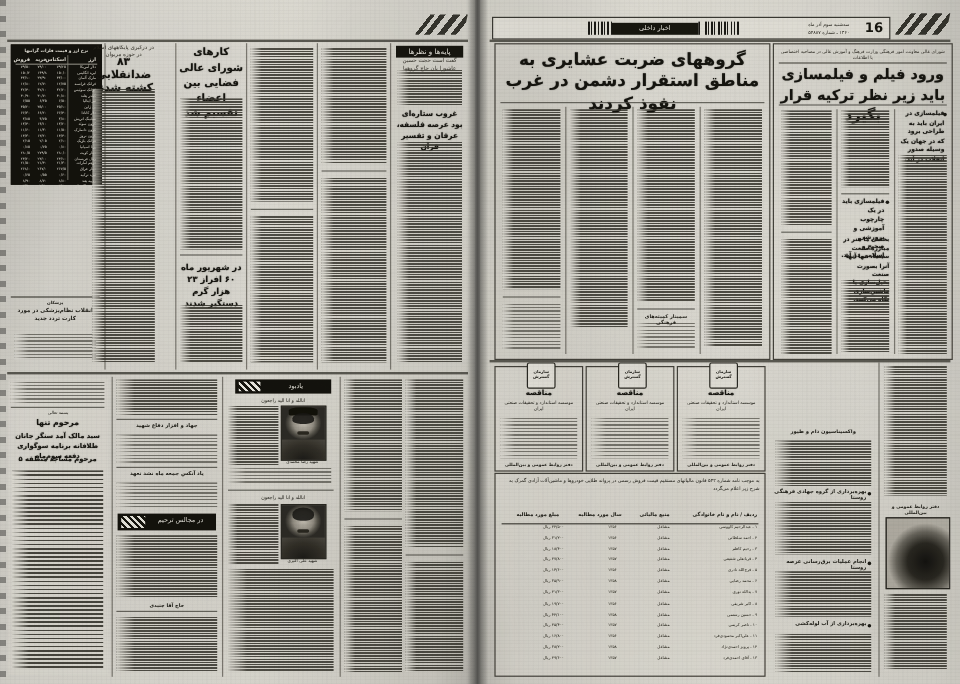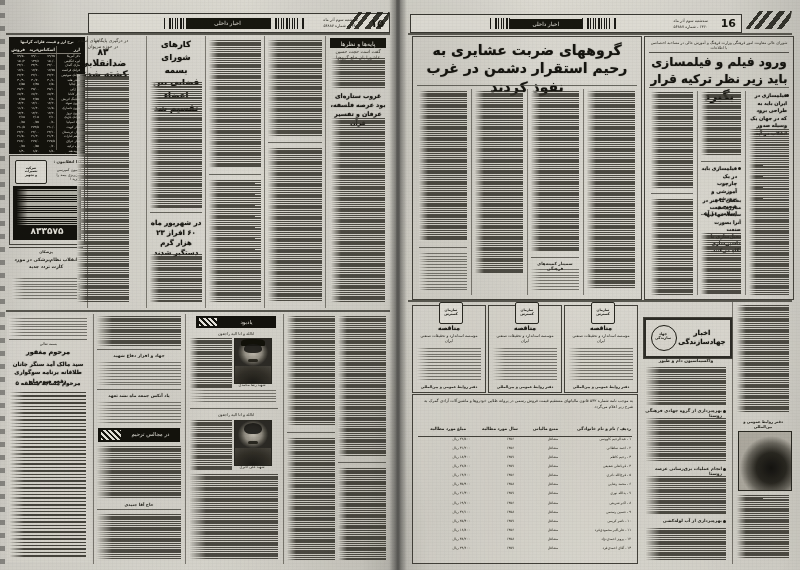--- a/index.html
+++ b/index.html
@@ -128,30 +128,20 @@
       #1a1912 34% 44%,transparent 44% 56%,#1a1912 56% 68%,transparent 68% 78%,#1a1912 78% 88%,transparent 88%);
       opacity:.85;transform:skewX(-12deg);}
 </style>
 </head>
 <body>
 
 <div id="scan">
 
   <div class="sheet" id="page-left">
 
-    <div class="strip" style="left:88px;top:13px;width:300px;height:18px;">
-      <div class="pageno" style="margin:0 5px 0 3px;">۱۵</div>
-      <div class="datebox" style="width:54px;">
-        <div>سه‌شنبه سوم آذر ماه</div>
-        <div>۱۳۶۰ ـ شماره ۵۴۸۸۷</div>
-      </div>
-      <div class="barcode" style="flex:0 0 34px;margin-right:10px;"></div>
-      <div class="blackbar" style="flex:0 0 84px;height:11px;">اخبار داخلی</div>
-      <div class="barcode" style="flex:0 0 22px;margin-left:8px;"></div>
-    </div>
     <div class="logo-mast" style="left:348px;top:12px;width:40px;height:17px;"></div>
     <div class="rule-h thick" style="left:6px;top:33px;width:384px;"></div>
 
     <div class="inv" style="left:9px;top:37px;width:74px;height:115px;border:1px solid #14130d;">
       <div class="small-cap" style="left:2px;top:1.5px;width:70px;color:#ece9e0;font-size:3.6px;">نرخ ارز و قیمت فلزات گرانبها</div>
       <div class="tbl" style="left:3px;top:8px;width:68px;height:104px;">
         <div class="hdr" style="border-bottom:1px solid #8d8a80;height:7px;">
           <span style="right:1px;color:#efece3;">ارز</span>
           <span style="right:26px;color:#efece3;">اسکناس</span>
           <span style="right:42px;color:#efece3;">خرید</span>
@@ -288,52 +278,41 @@
               <span style="right: 1px; color: rgb(230, 227, 218); font-size: 3.1px; top: 0px;">روپیه پاکستان</span>
               <span style="right: 26px; color: rgb(230, 227, 218); font-size: 3.1px; top: 0px;">۷/۸۰</span>
               <span style="right: 42px; color: rgb(230, 227, 218); font-size: 3.1px; top: 0px;">۷/۷۰</span>
               <span style="right: 56px; color: rgb(230, 227, 218); font-size: 3.1px; top: 0px;">۷/۹۰</span>
             </div>
           </div>
         <div class="rule-v" style="right:24px;top:0;height:104px;background:#8d8a80;opacity:.7;"></div>
       </div>
     </div>
 
-    <div class="box" style="left:9px;top:155px;width:74px;height:88px;background:rgba(0,0,0,0);">
-      <div class="seal" style="left:5px;top:4px;width:30px;height:22px;">
-        <span style="font-size:3.2px;">شرکت<br>تعمیرات<br>و تجهیز</span>
-      </div>
-      <div class="small-cap" style="right:3px;top:3px;width:34px;text-align:right;font-size:4px;">ندا انقلابیون :</div>
-      <div class="small-cap" style="right:3px;top:12px;width:34px;text-align:right;font-size:3.6px;font-weight:normal;line-height:1.3;">کامیون کمپرسی شن‌ریزی بیمه را بریزید !</div>
-      <div class="inv" style="left:3px;top:30px;width:68px;height:54px;">
-        <div class="tx dense" style="position:absolute;left:4px;top:3px;width:60px;height:36px;"></div>
-        <div class="phone" style="left:0;right:0;bottom:4px;text-align:center;">۸۳۳۵۷۵</div>
-      </div>
-    </div>
 
     <div class="box" style="left:9px;top:247px;width:74px;height:56px;background:rgba(0,0,0,0);border-top:1px solid #46443d;border-left:0;border-right:0;border-bottom:0;">
       <div class="small-cap" style="left:0;right:0;top:2px;font-size:3.6px;">پزشکان</div>
       <div class="small-cap" style="left:2px;right:2px;top:9px;font-size:4.6px;line-height:1.5;">انقلاب نظام‌پزشکی در مورد کارت تردد جدید</div>
       <div class="tx light" style="position:absolute;left:3px;top:30px;width:68px;height:22px;"></div>
     </div>
 
     <div class="rule-v" style="left:87px;top:36px;height:272px;"></div>
     <div class="rule-v" style="left:146px;top:36px;height:272px;"></div>
     <div class="rule-v" style="left:205px;top:36px;height:272px;"></div>
     <div class="rule-v" style="left:264px;top:36px;height:272px;"></div>
     <div class="rule-v" style="left:325px;top:36px;height:272px;"></div>
 
     <div class="col" style="left:76px;top:38px;width:54px;height:268px;">
       <div class="kicker" style="left:0;top:0;width:54px;">در درگیری پایگاههای اسلام در حوزه مریوان</div>
       <div class="hl mid" style="left:0;top:9px;width:54px;font-size:9px;">۸۳ ضدانقلابی کشته شدند</div>
       <div class="tx dense" style="position:absolute;left:1px;top:36px;width:52px;height:228px;"></div>
     </div>
 
     <div class="col" style="left:149px;top:38px;width:54px;height:268px;">
-      <div class="hl mid" style="left:0;top:0px;width:54px;font-size:8.5px;line-height:1.5;">کارهای شورای بسمه فضایی بین اعضاء تقسیم شد</div>
+      <div class="hl mid" style="left:0;top:0px;width:54px;font-size:8.5px;line-height:1.5;">کارهای شورای عالی فضایی بین اعضاء تقسیم شد</div>
       <div class="tx dense" style="position:absolute;left:1px;top:44px;width:52px;height:126px;"></div>
       <div class="rule-h" style="left:1px;top:174px;width:52px;"></div>
       <div class="hl sml" style="left:0;top:180px;width:54px;font-size:7px;line-height:1.45;">در شهریور ماه ۶۰ افراز ۲۳ هزار گرم دستگیر شدند</div>
       <div class="tx dense" style="position:absolute;left:1px;top:216px;width:52px;height:48px;"></div>
     </div>
 
     <div class="col" style="left:208px;top:38px;width:54px;height:268px;">
       <div class="tx dense" style="position:absolute;left:1px;top:2px;width:52px;height:128px;"></div>
       <div class="rule-h" style="left:1px;top:136px;width:52px;"></div>
       <div class="tx dense" style="position:absolute;left:1px;top:142px;width:52px;height:122px;"></div>
@@ -352,21 +331,21 @@
       <div class="hl sml" style="left:2px;top:54px;width:56px;font-size:6.2px;line-height:1.45;">غروب ستاره‌ای بود عرصه فلسفه، عرفان و تفسیر قرآن</div>
       <div class="tx dense" style="position:absolute;left:3px;top:80px;width:54px;height:184px;"></div>
     </div>
 
     <div class="rule-h thick" style="left:6px;top:310px;width:384px;"></div>
 
     <div class="box" style="left:7px;top:316px;width:83px;height:246px;border:0;">
       <div class="tx light" style="position:absolute;left:2px;top:2px;width:78px;height:18px;"></div>
       <div class="rule-h" style="left:2px;top:23px;width:78px;"></div>
       <div class="small-cap" style="left:0;right:0;top:26px;font-size:3.6px;font-weight:normal;">بسمه تعالی</div>
-      <div class="hl sml" style="left:2px;top:33px;width:78px;font-size:6.5px;">مرحوم مغفور</div>
+      <div class="hl sml" style="left:2px;top:33px;width:78px;font-size:6.5px;">مرحوم تنها</div>
       <div class="hl sml" style="left:2px;top:44px;width:78px;font-size:5.6px;line-height:1.5;">سید مالک آمد سنگر جانان طلافانه برنامه سوگواری دفعه سوم‌ماه</div>
       <div class="hl sml" style="left:2px;top:64px;width:78px;font-size:5.6px;">مرحوم مساجد منطقه ۵</div>
       <div class="tx tight" style="position:absolute;left:3px;top:76px;width:76px;height:166px;--ls:3.4px;--th:1.35px;"></div>
     </div>
 
     <div class="rule-v" style="left:93px;top:314px;height:250px;"></div>
 
     <div class="col" style="left:96px;top:316px;width:86px;height:248px;">
       <div class="tx dense" style="position:absolute;left:1px;top:0px;width:84px;height:30px;"></div>
       <div class="rule-h" style="left:1px;top:33px;width:84px;"></div>
@@ -443,21 +422,21 @@
         <div>۱۳۶۰ ـ شماره ۵۴۸۸۷</div>
       </div>
       <div class="barcode" style="flex:0 0 34px;margin-right:48px;"></div>
       <div class="blackbar" style="flex:0 0 72px;height:10px;">اخبار داخلی</div>
       <div class="barcode" style="flex:0 0 20px;margin-left:8px;"></div>
     </div>
     <div class="logo-mast" style="left:348px;top:11px;width:42px;height:18px;"></div>
     <div class="rule-h thick" style="left:8px;top:33px;width:384px;"></div>
 
     <div class="box" style="left:12px;top:36px;width:228px;height:262px;background:rgba(0,0,0,0);">
-      <div class="hl big" style="left:4px;top:4px;width:220px;font-size:14px;line-height:1.32;">گروههای ضربت عشایری به رحیم استقرار دشمن در غرب نفوذ کردند</div>
+      <div class="hl big" style="left:4px;top:4px;width:220px;font-size:14px;line-height:1.32;">گروههای ضربت عشایری به مناطق استقرار دشمن در غرب نفوذ کردند</div>
       <div class="rule-h" style="left:4px;top:48px;width:220px;"></div>
 
       <div class="rule-v" style="left:58px;top:52px;height:206px;"></div>
       <div class="rule-v" style="left:114px;top:52px;height:206px;"></div>
       <div class="rule-v" style="left:170px;top:52px;height:206px;"></div>
 
       <div class="tx dense" style="position:absolute;left:174px;top:54px;width:48px;height:198px;"></div>
       <div class="tx dense" style="position:absolute;left:118px;top:54px;width:48px;height:160px;"></div>
       <div class="tx dense" style="position:absolute;left:62px;top:54px;width:48px;height:182px;"></div>
       <div class="tx dense" style="position:absolute;left:6px;top:54px;width:48px;height:150px;"></div>
@@ -610,25 +589,20 @@
             <div class="trow" style="top: 108.923px; height: 9.07692px;">
               <span style="right: 1px; font-size: 3.4px; top: 0px;">۱۳ ـ آقای احمدی‌فرد</span>
               <span style="right: 74px; font-size: 3.4px; top: 0px;">مشاغل</span>
               <span style="right: 118px; font-size: 3.4px; top: 0px;">۱۳۵۷</span>
               <span style="right: 162px; font-size: 3.4px; top: 0px;">۲۹/۶۰۰ ریال</span>
             </div>
           </div>
       </div>
     </div>
 
-    <div class="box dbl" style="left:244px;top:318px;width:84px;height:36px;">
-      <div class="seal-circle" style="left:5px;top:5px;width:24px;height:24px;"></div>
-      <div class="small-cap" style="left:5px;top:12px;width:24px;font-size:3.6px;">جهاد<br>سازندگی</div>
-      <div class="hl sml" style="left:32px;top:9px;width:48px;font-size:7px;line-height:1.35;">اخبار جهادسازندگی</div>
-    </div>
 
     <div class="col" style="left:244px;top:358px;width:84px;height:204px;">
       <div class="small-cap" style="left:0;top:0;width:84px;font-size:4.4px;">واکسیناسیون دام و طیور</div>
       <div class="tx dense" style="position:absolute;left:2px;top:9px;width:80px;height:38px;"></div>
       <div class="bullet" style="right:2px;top:52px;"></div>
       <div class="small-cap" style="left:0;top:50px;width:78px;font-size:4.4px;text-align:right;">بهره‌برداری از گروه جهادی فرهنگی روستا</div>
       <div class="tx dense" style="position:absolute;left:2px;top:60px;width:80px;height:44px;"></div>
       <div class="bullet" style="right:2px;top:110px;"></div>
       <div class="small-cap" style="left:0;top:108px;width:78px;font-size:4.4px;text-align:right;">انجام عملیات برق‌رسانی عرصه روستا</div>
       <div class="tx dense" style="position:absolute;left:2px;top:118px;width:80px;height:38px;"></div>

